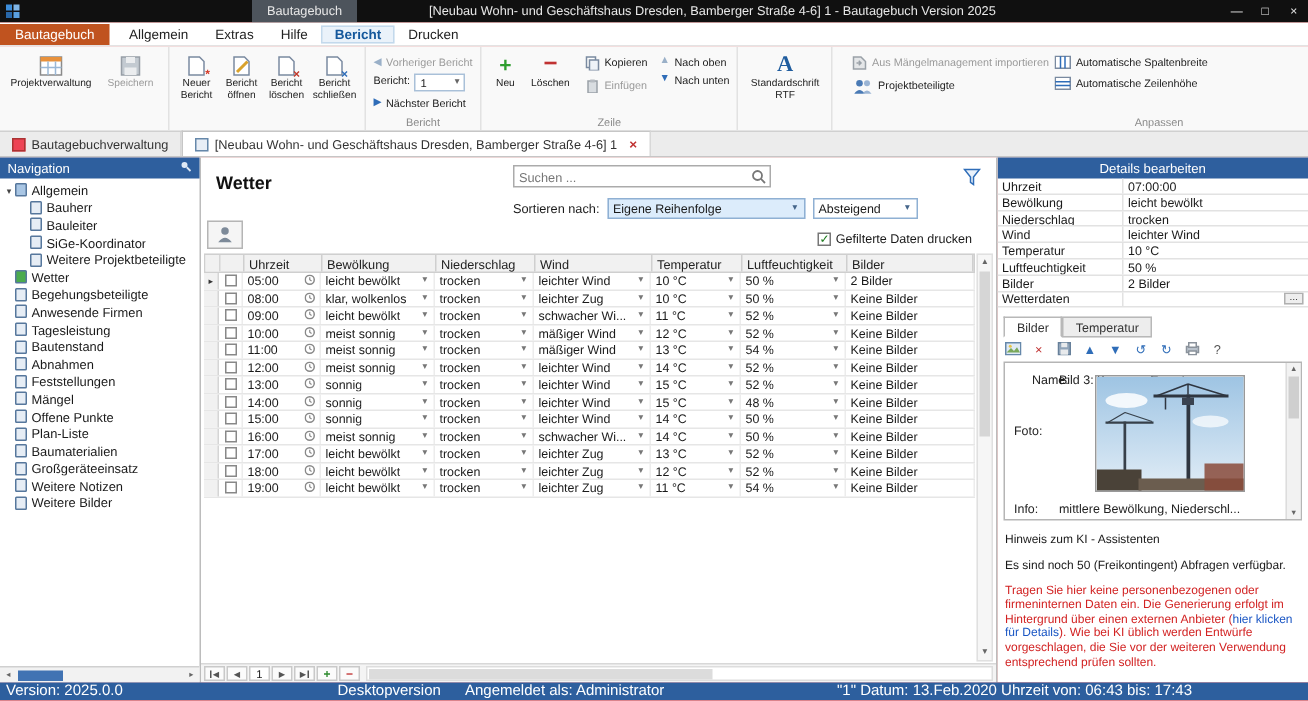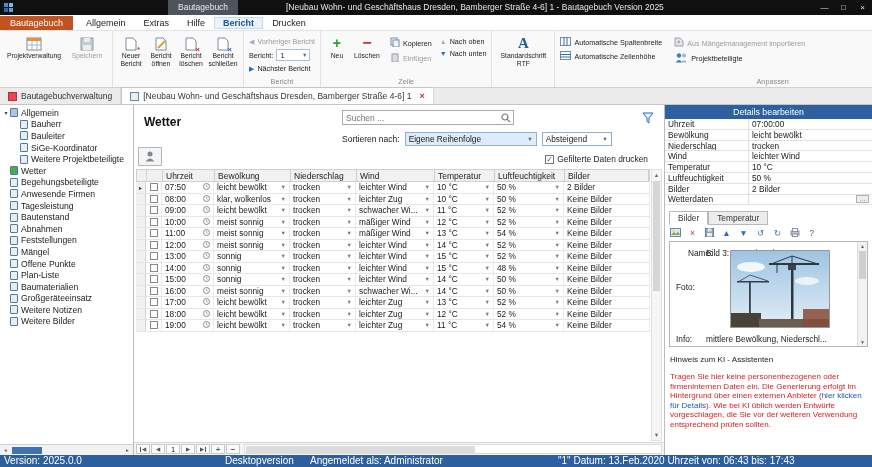--- a/index.html
+++ b/index.html
@@ -25,21 +25,21 @@
 
   
   .ribbon{position:absolute;top:31px;left:0;width:100%;height:57px;background:#f9f9f9;border-bottom:1px solid #d0d0d0;display:flex;overflow:hidden}
   .rgroup{position:relative;height:100%;border-right:1px solid #e2e2e2;padding:2px 3px 11px;display:flex;align-items:flex-start}
   .glabel{position:absolute;bottom:0;left:0;width:100%;text-align:center;font-size:7.3px;color:#8a8a8a;line-height:10px}
   .bigbtn{width:30px;display:flex;flex-direction:column;align-items:center;text-align:center;font-size:6.8px;line-height:1.15;color:#222;padding-top:2px;cursor:default}
   .bigbtn .ric{height:17px;display:flex;align-items:center;justify-content:center;position:relative}
   .bigbtn .ov{position:absolute;right:-3px;bottom:-2px;font-weight:bold;font-size:8px;line-height:8px}
   .gray{color:#9a9a9a}
   .vcol{display:flex;flex-direction:column;gap:3px;padding-top:4px}
-  .sbtn{display:flex;align-items:center;gap:3px;font-size:7.2px;padding:0 2px;white-space:nowrap;color:#222;cursor:default}
+  .sbtn{display:flex;align-items:flex-start;gap:3px;font-size:7.2px;padding:0 2px;white-space:nowrap;color:#222;cursor:default}
   .sbtn.gray{color:#9a9a9a}
   .rcombo{display:flex;align-items:center;justify-content:space-between;border:1px solid #a9c0d8;background:#fff;height:12px;width:34px;font-size:7.5px;padding-left:3px}
   .rcombo .arr{font-size:5.5px;color:#666;padding-right:2px}
   .bigA{font-size:15px;font-weight:bold;color:#1f5c9e;font-family:"Liberation Serif",serif}
 
   
   .doctabs{position:absolute;top:88px;left:0;width:100%;height:17px;background:#ececec;border-bottom:1px solid #c6c6c6;display:flex;align-items:flex-end}
   .dtab{display:flex;align-items:center;gap:4px;padding:0 8px;font-size:8.5px;color:#333;border-right:1px solid #d8d8d8;height:16px;white-space:nowrap;cursor:default}
   .dtab.active{background:#fff;border-top:1px solid #c6c6c6;border-left:1px solid #c6c6c6;height:17px}
   .dtab .closex{color:#c03232;font-weight:bold;margin-left:4px;font-size:9px}
@@ -304,62 +304,62 @@
     </div>
 
     <div class="rgroup">
       <div class="bigbtn" style="width:56px">
         <span class="ric bigA">A</span>
         <span class="lbl">Standardschrift RTF</span>
       </div>
     </div>
 
     <div class="rgroup" style="border-right:none;flex:1">
+      <div class="vcol" style="margin-left:8px">
+        <div class="sbtn gray">
+          <span class="ric">
+            <svg width="10" height="10">
+                <path d="M1 1 h5 l3 3 v5 h-8 z" fill="#e4e6e8" stroke="#9aa1a8"></path>
+                <path d="M3 5 h3 m-1.5 -1.5 l1.5 1.5 -1.5 1.5" stroke="#9aa1a8" fill="none"></path>
+              </svg>
+          </span>
+          <span>Aus Mängelmanagement importieren</span>
+        </div>
+        <div class="sbtn">
+          <span class="ric">
+            <svg width="14" height="11">
+                <circle cx="5" cy="3.5" r="2.2" fill="#4a7ab5"></circle>
+                <path d="M1.5 10.5 q3.5 -5 7 0 z" fill="#4a7ab5"></path>
+                <circle cx="10" cy="3.5" r="2" fill="#9ab4d4"></circle>
+                <path d="M7 10.5 q3 -4.5 6 0 z" fill="#9ab4d4"></path>
+              </svg>
+          </span>
+          <span>Projektbeteiligte</span>
+        </div>
+      </div>
       <div class="vcol">
         <div class="sbtn">
           <span class="ric">
             <svg width="11" height="9">
                 <rect x="0.5" y="0.5" width="10" height="8" fill="#fff" stroke="#7a8aa0"></rect>
                 <line x1="4" y1="0.5" x2="4" y2="8.5" stroke="#2f6db8"></line>
                 <line x1="7" y1="0.5" x2="7" y2="8.5" stroke="#2f6db8"></line>
               </svg>
           </span>
           <span>Automatische Spaltenbreite</span>
         </div>
         <div class="sbtn">
           <span class="ric">
             <svg width="11" height="9">
                 <rect x="0.5" y="0.5" width="10" height="8" fill="#fff" stroke="#7a8aa0"></rect>
                 <line x1="0.5" y1="3.5" x2="10.5" y2="3.5" stroke="#2f6db8"></line>
                 <line x1="0.5" y1="6" x2="10.5" y2="6" stroke="#2f6db8"></line>
               </svg>
           </span>
           <span>Automatische Zeilenhöhe</span>
-        </div>
-      </div>
-      <div class="vcol" style="margin-left:8px">
-        <div class="sbtn gray">
-          <span class="ric">
-            <svg width="10" height="10">
-                <path d="M1 1 h5 l3 3 v5 h-8 z" fill="#e4e6e8" stroke="#9aa1a8"></path>
-                <path d="M3 5 h3 m-1.5 -1.5 l1.5 1.5 -1.5 1.5" stroke="#9aa1a8" fill="none"></path>
-              </svg>
-          </span>
-          <span>Aus Mängelmanagement importieren</span>
-        </div>
-        <div class="sbtn">
-          <span class="ric">
-            <svg width="14" height="11">
-                <circle cx="5" cy="3.5" r="2.2" fill="#4a7ab5"></circle>
-                <path d="M1.5 10.5 q3.5 -5 7 0 z" fill="#4a7ab5"></path>
-                <circle cx="10" cy="3.5" r="2" fill="#9ab4d4"></circle>
-                <path d="M7 10.5 q3 -4.5 6 0 z" fill="#9ab4d4"></path>
-              </svg>
-          </span>
-          <span>Projektbeteiligte</span>
         </div>
       </div>
       <div class="glabel" style="text-align:center;padding-left:118px">Anpassen</div>
     </div>
   </div>
 
   <div class="doctabs">
     <div class="dtab">
       <span class="tabico"></span>
       <span>Bautagebuchverwaltung</span>
@@ -367,20 +367,29 @@
     <div class="dtab active">
       <span class="tabico b"></span>
       <span>[Neubau Wohn- und Geschäftshaus Dresden, Bamberger Straße 4-6] 1</span>
       <span class="closex">×</span>
     </div>
   </div>
 
   <div class="mainrow">
 
     <div class="navpanel">
+      <div class="phead">
+        <span>Navigation</span>
+        <span style="margin-left:auto">
+          <svg width="8" height="8">
+              <circle cx="3" cy="3" r="2" fill="#dfe9f5"></circle>
+              <line x1="4.5" y1="4.5" x2="7" y2="7" stroke="#dfe9f5" stroke-width="1.2"></line>
+            </svg>
+        </span>
+      </div>
       <div class="navtree">
 
       <div class="nitem">
           <span class="npad" style="width: 2px;"></span>
           <span class="nexp">▾</span>
           <span class="nico" style="background: rgb(169, 198, 228);"></span>
           <span class="nlabel">Allgemein</span>
         </div>
           <div class="nitem">
           <span class="npad" style="width: 12px;"></span>
@@ -555,21 +564,21 @@
           <div class="c-bil">Bilder</div>
         </div>
         <div>
 
         <div class="trow">
             <div class="c-mark">▸</div>
             <div class="c-chk">
                 <span class="rcb"></span>
               </div>
             <div class="c-uhr">
-              <span class="cellv">07:50</span>
+              <span class="cellv">05:00</span>
               <span><svg width="7" height="7">
                     <circle cx="3.5" cy="3.5" r="3" fill="#fff" stroke="#888"></circle>
                     <path d="M3.5 1.8 v1.7 l1.2 .8" stroke="#888" fill="none" stroke-width=".8"></path>
                   </svg></span>
             </div>
             <div class="c-bew">
               <span class="cellv">leicht bewölkt</span>
                 <i class="dd">▼</i>
             </div>
             <div class="c-nie">
@@ -1180,20 +1189,21 @@
           <span class="fld" style="left:36px;top:92px;right:14px;overflow:hidden">mittlere Bewölkung, Niederschl...</span>
           <span class="if-scroll">
             <span class="a1">▲</span>
             <span class="th"></span>
             <span class="a2">▼</span>
           </span>
         </div>
 
         <div class="ki">
           <div class="kt">Hinweis zum KI - Assistenten</div>
+          <div class="kq">Es sind noch 50 (Freikontingent) Abfragen verfügbar.</div>
           <div class="kw"><span>Tragen Sie hier keine personenbezogenen oder firmeninternen Daten ein. Die Generierung erfolgt im Hintergrund über einen externen Anbieter (</span><span class="kl">hier klicken für Details</span><span>). Wie bei KI üblich werden Entwürfe vorgeschlagen, die Sie vor der weiteren Verwendung entsprechend prüfen sollten.</span></div>
         </div>
       </div>
     </div>
   </div>
 
   <div class="statusbar">
     <span style="left:4px">Version: 2025.0.0</span>
     <span style="left:225px">Desktopversion</span>
     <span style="left:310px">Angemeldet als: Administrator</span>

